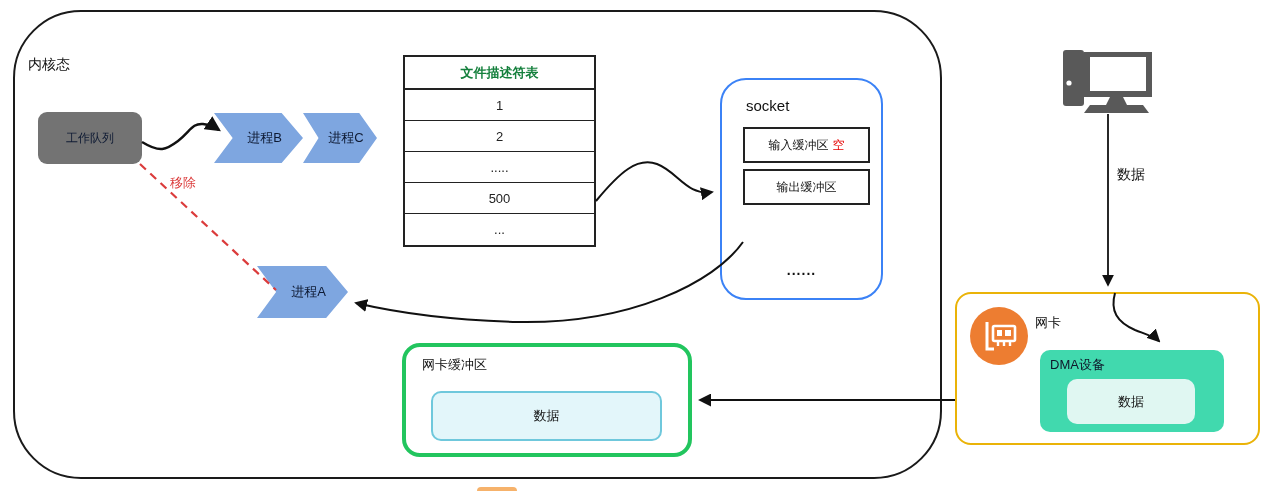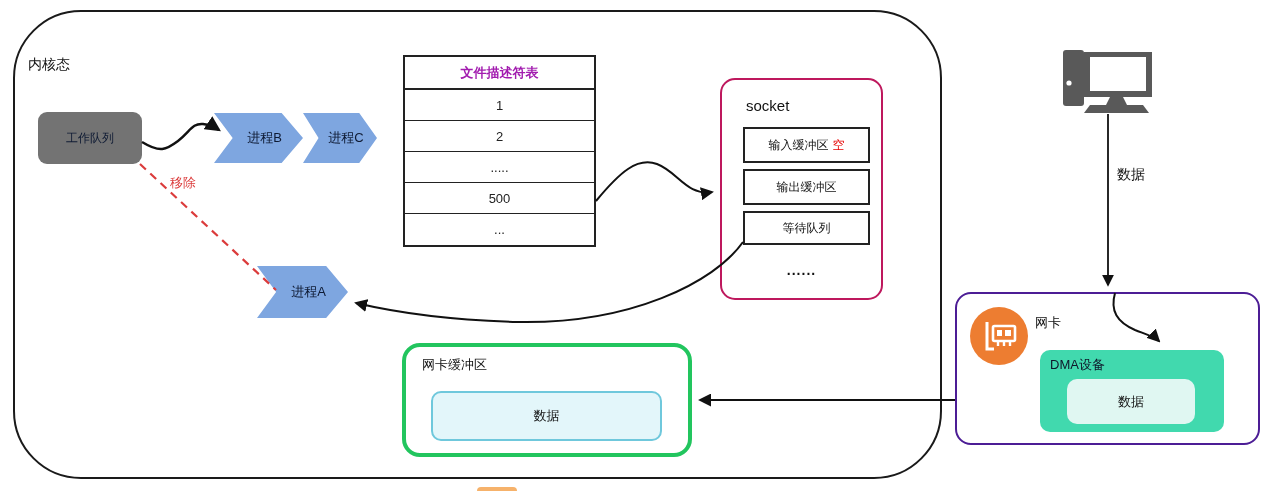--- a/index.html
+++ b/index.html
@@ -37,33 +37,33 @@
   .proc-a { left: 257px; top: 266px; width: 91px; height: 52px; }
 
   .remove-label { left: 170px; top: 174px; font-size: 13px; color: #DB3B3B; }
 
   
   .fd-table {
     left: 403px; top: 55px; width: 193px;
     border: 2px solid #222; background: #fff;
   }
   .fd-header {
-    height: 33px; font-weight: bold; font-size: 13px; color: #a21caf;
+    height: 33px; font-weight: bold; font-size: 13px; color: #15803d;
     border-bottom: 2px solid #222;
   }
   .fd-row {
     height: 31px; font-size: 13px; color: #222;
     border-bottom: 1px solid #222;
   }
   .fd-row:last-child { border-bottom: none; }
 
   
   .socket-box {
     left: 720px; top: 78px; width: 163px; height: 222px;
-    border: 2px solid #be185d; border-radius: 15px; background: #fff;
+    border: 2px solid #3b82f6; border-radius: 26px; background: #fff;
   }
   .socket-title { left: 24px; top: 17px; font-size: 15px; color: #111; }
   .sock-cell {
     left: 21px; width: 127px; height: 36px;
     border: 2px solid #222; background: #fff; font-size: 12px; color: #111;
     gap: 4px;
   }
   .sock-cell.c1 { top: 47px; }
   .sock-cell.c2 { top: 89px; }
   .sock-cell.c3 { top: 131px; height: 34px; }
@@ -80,21 +80,21 @@
     left: 25px; top: 44px; width: 231px; height: 50px;
     background: #E3F6FA; border: 2px solid #6FC8DC; border-radius: 10px;
     font-size: 13px; color: #111;
   }
 
   
   .data-label-right { left: 1117px; top: 166px; font-size: 14px; color: #111; }
 
   .nic-box {
     left: 955px; top: 292px; width: 305px; height: 153px;
-    border: 2px solid #4c1d95; border-radius: 16px; background: #fff; padding-left: 22px;
+    border: 2px solid #eab308; border-radius: 16px; background: #fff; padding-left: 22px;
   }
   .nic-circle {
     left: 13px; top: 13px; width: 58px; height: 58px;
     background: #ED7D31; border-radius: 50%;
   }
   .nic-label { left: 78px; top: 20px; font-size: 13px; color: #111; }
   .dma-box {
     left: 83px; top: 56px; width: 184px; height: 82px;
     background: #41D9AE; border-radius: 10px;
   }
@@ -143,23 +143,20 @@
 </div>
 
 <div class="abs socket-box">
   <div class="abs socket-title">socket</div>
   <div class="abs sock-cell c1 flexc">
     <span>输入缓冲区</span>
     <span class="sock-empty">空</span>
   </div>
   <div class="abs sock-cell c2 flexc">
     <span>输出缓冲区</span>
-  </div>
-  <div class="abs sock-cell c3 flexc">
-    <span>等待队列</span>
   </div>
   <div class="abs sock-dots">......</div>
 </div>
 
 <div class="abs nic-buffer">
   <div class="abs nic-buffer-title">网卡缓冲区</div>
   <div class="abs nic-buffer-data flexc">
     <span>数据</span>
   </div>
 </div>

